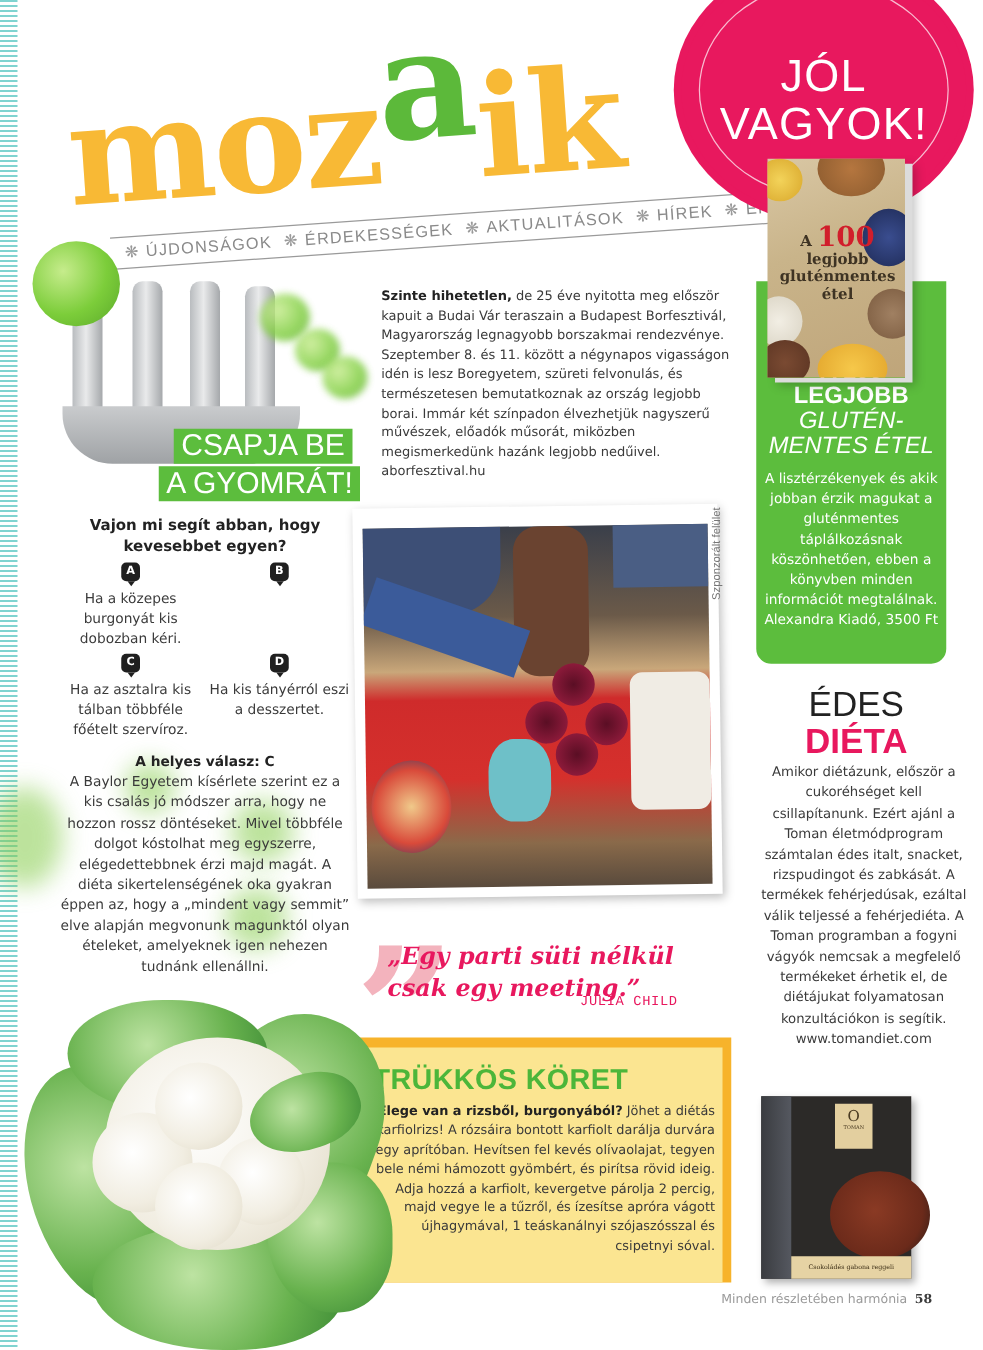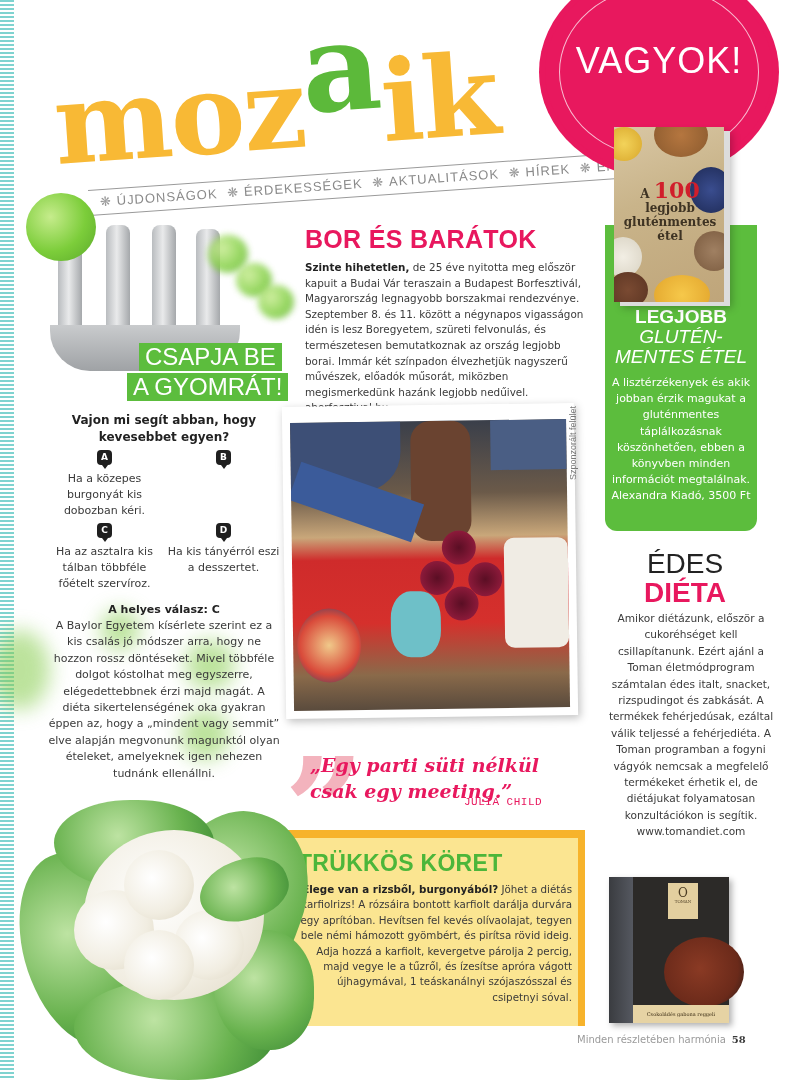--- a/index.html
+++ b/index.html
@@ -171,20 +171,21 @@
     <span class="sep">❋</span><span>ÚJDONSÁGOK</span>
     <span class="sep">❋</span><span>ÉRDEKESSÉGEK</span>
     <span class="sep">❋</span><span>AKTUALITÁSOK</span>
     <span class="sep">❋</span><span>HÍREK</span>
     <span class="sep">❋</span><span>ÉRDEKESSÉGEK</span>
   </div>
 </div>
 
 <div class="badge">
   <div class="badge-text">
+    <div>JÓL</div>
     <div>VAGYOK!</div>
   </div>
 </div>
 
 <div class="green-box">
   <div class="gb-head">
     <div class="gb-h1">A 100</div>
     <div class="gb-h1">LEGJOBB</div>
     <div class="gb-h2">GLUTÉN-</div>
     <div class="gb-h2">MENTES ÉTEL</div>
@@ -244,21 +245,20 @@
     <div class="opt">
       <div class="pin">D</div>
       <div class="opt-text">Ha kis tányérról eszi a desszertet.</div>
     </div>
   </div>
   <div class="answer-title">A helyes válasz: C</div>
   <div class="answer-body">A Baylor Egyetem kísérlete szerint ez a kis csalás jó módszer arra, hogy ne hozzon rossz döntéseket. Mivel többféle dolgot kóstolhat meg egyszerre, elégedettebbnek érzi majd magát. A diéta sikertelenségének oka gyakran éppen az, hogy a „mindent vagy semmit” elve alapján megvonunk magunktól olyan ételeket, amelyeknek igen nehezen tudnánk ellenállni.</div>
 </div>
 
 <div class="art1">
-  <h2>BOR ÉS BARÁTOK</h2>
   <p><b>Szinte hihetetlen,</b><span> de 25 éve nyitotta meg először kapuit a Budai Vár teraszain a Budapest Borfesztivál, Magyarország legnagyobb borszakmai rendezvénye. Szeptember 8. és 11. között a négynapos vigasságon idén is lesz Boregyetem, szüreti felvonulás, és természetesen bemutatkoznak az ország legjobb borai. Immár két színpadon élvezhetjük nagyszerű művészek, előadók műsorát, miközben megismerkedünk hazánk legjobb nedűivel. aborfesztival.hu</span></p>
 </div>
 
 <div class="photo-frame">
   <div class="photo">
     <div class="el" style="left:0;top:0;width:110px;height:70px;background:#3d4f76;border-radius:0 0 40px 0;"></div>
     <div class="el" style="left:120px;top:0;width:60px;height:120px;background:#6a4330;border-radius:20px;"></div>
     <div class="el" style="left:200px;top:0;width:76px;height:50px;background:#4a5e84;"></div>
     <div class="el" style="left:0;top:60px;width:130px;height:40px;background:#3b5b9a;transform:rotate(20deg);"></div>
     <div class="el" style="left:4px;top:186px;width:64px;height:74px;border-radius:50%;background:radial-gradient(circle,#f0c98a,#d94a3a 60%,#2f3b6b);"></div>

